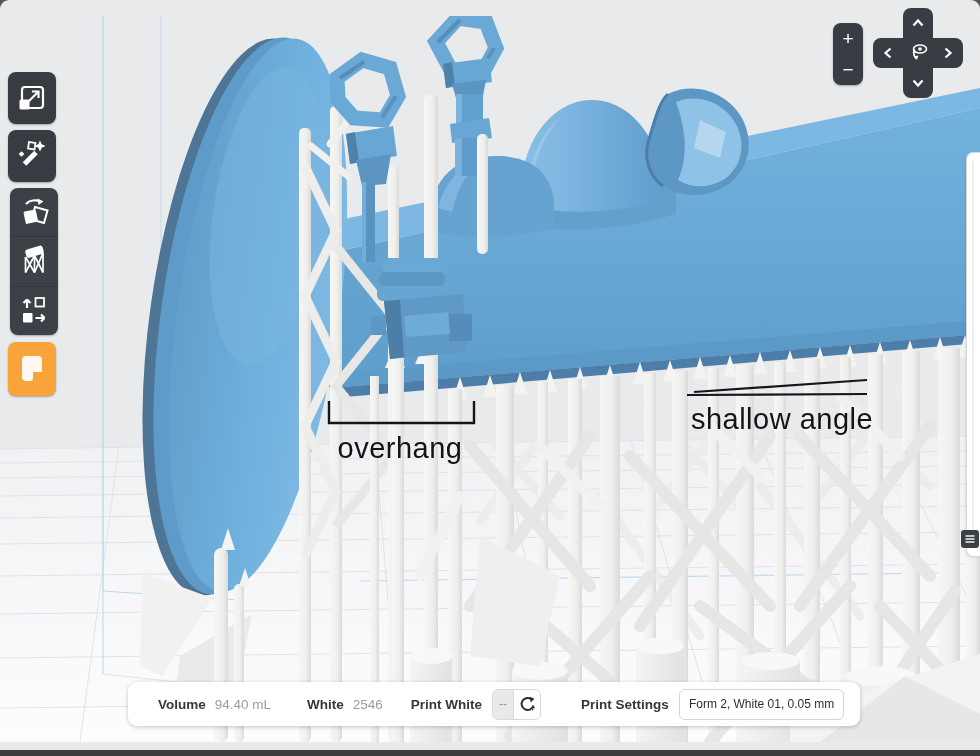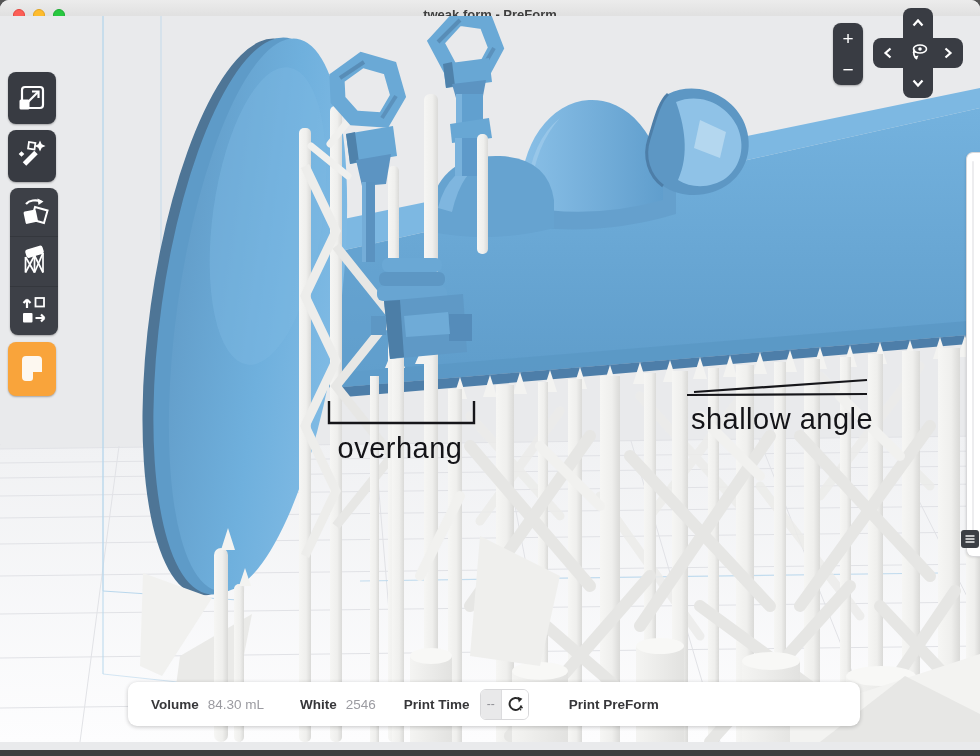--- a/index.html
+++ b/index.html
@@ -35,44 +35,38 @@
   #nav-right{left:933px;top:38px;border-radius:0 8px 8px 0;}
   #nav-center{left:903px;top:38px;}
   
   #right-strip{position:absolute;left:966px;top:152px;width:14px;height:403px;background:#fff;
     border:1px solid #d8d8da;border-right:none;border-radius:7px 0 0 7px;box-shadow:-1px 1px 2px rgba(0,0,0,.08);}
   #right-strip .groove{position:absolute;left:5px;top:8px;bottom:8px;width:2px;background:#ededef;border-radius:1px;}
   #list-btn{position:absolute;left:961px;top:530px;width:18px;height:18px;background:#3c3f45;border-radius:3px;
     display:flex;align-items:center;justify-content:center;cursor:pointer;}
   
   #status-bar{position:absolute;left:128px;top:682px;width:732px;height:44px;background:#fff;border-radius:9px;
-    box-shadow:0 1px 4px rgba(0,0,0,.22);display:flex;align-items:center;padding-left:23px;box-sizing:border-box;
+    box-shadow:0 1px 4px rgba(0,0,0,.22);display:flex;align-items:center;padding-left:30px;box-sizing:border-box;
     font-size:13.5px;color:#3b3b3d;}
   .sb-label{font-weight:700;color:#37373a;}
   .sb-value{color:#9b9ba1;margin-left:9px;}
   #pt-control{display:flex;margin-left:10px;height:29px;border:1px solid #d8d8da;border-radius:6px;overflow:hidden;}
   #pt-value{width:20px;background:#e9e9ea;color:#8f8f94;display:flex;align-items:center;justify-content:center;
     font-size:12px;border-right:1px solid #dcdcde;}
   #pt-refresh{width:26px;background:#fff;display:flex;align-items:center;justify-content:center;cursor:pointer;}
   #ps-box{margin-left:10px;height:29px;border:1px solid #d4d4d6;border-radius:6px;background:#fff;
     display:flex;align-items:center;padding:0 9px;font-size:12px;color:#2f2f31;cursor:pointer;white-space:nowrap;}
   #bottom-strip{position:absolute;left:0;top:750px;width:980px;height:6px;background:#3d3d3f;}
   svg text{font-family:"Liberation Sans",sans-serif;}
 </style>
 </head>
 <body>
 
 <div id="stage">
 
-  <div id="titlebar">
-    <div class="tl" id="tl-close"></div>
-    <div class="tl" id="tl-min"></div>
-    <div class="tl" id="tl-zoom"></div>
-    <div id="win-title">tweak.form - PreForm</div>
-  </div>
 
   <div id="viewport">
   <svg width="980" height="726" viewBox="0 0 980 726">
     <defs>
       <linearGradient id="gFloor" x1="0" y1="0" x2="0" y2="1">
         <stop offset="0" stop-color="#f0f1f3"></stop>
             <stop offset="1" stop-color="#fdfdfe"></stop>
       </linearGradient>
       <linearGradient id="gBeam" x1="0" y1="0" x2="0" y2="1">
         <stop offset="0" stop-color="#74b2de"></stop>
@@ -405,32 +399,33 @@
       <g stroke="#fff" stroke-width="1.4">
           <line x1="1.5" y1="3" x2="10.5" y2="3"></line>
           <line x1="1.5" y1="6" x2="10.5" y2="6"></line>
           <line x1="1.5" y1="9" x2="10.5" y2="9"></line>
         </g>
     </svg>
   </div>
 
   <div id="status-bar">
     <span class="sb-label">Volume</span>
-    <span class="sb-value">84.30 mL</span>
+    <span class="sb-value">94.40 mL</span>
     <span class="sb-label" style="margin-left:36px;">White</span>
     <span class="sb-value">2546</span>
-    <span class="sb-label" style="margin-left:28px;">Print Time</span>
+    <span class="sb-label" style="margin-left:28px;">Print White</span>
     <span id="pt-control">
       <span id="pt-value">--</span>
       <span id="pt-refresh">
         <svg width="18" height="18" viewBox="0 0 18 18">
           <path d="M13.8,4.6 A6,6 0 1 0 15.4,10.4" fill="none" stroke="#2a2a2a" stroke-width="2"></path>
           <polygon points="11.6,1.8 16.4,3.8 12.8,7.4" fill="#2a2a2a"></polygon>
           <circle cx="15.9" cy="12.6" r="0.95" fill="#2a2a2a"></circle>
           <circle cx="14.6" cy="14.7" r="0.8" fill="#2a2a2a"></circle>
         </svg>
       </span>
     </span>
-    <span class="sb-label" style="margin-left:40px;">Print PreForm</span>
+    <span class="sb-label" style="margin-left:40px;">Print Settings</span>
+    <span id="ps-box">Form 2, White 01, 0.05 mm</span>
   </div>
 
   <div id="bottom-strip"></div>
 </div>
 
 </body></html>

